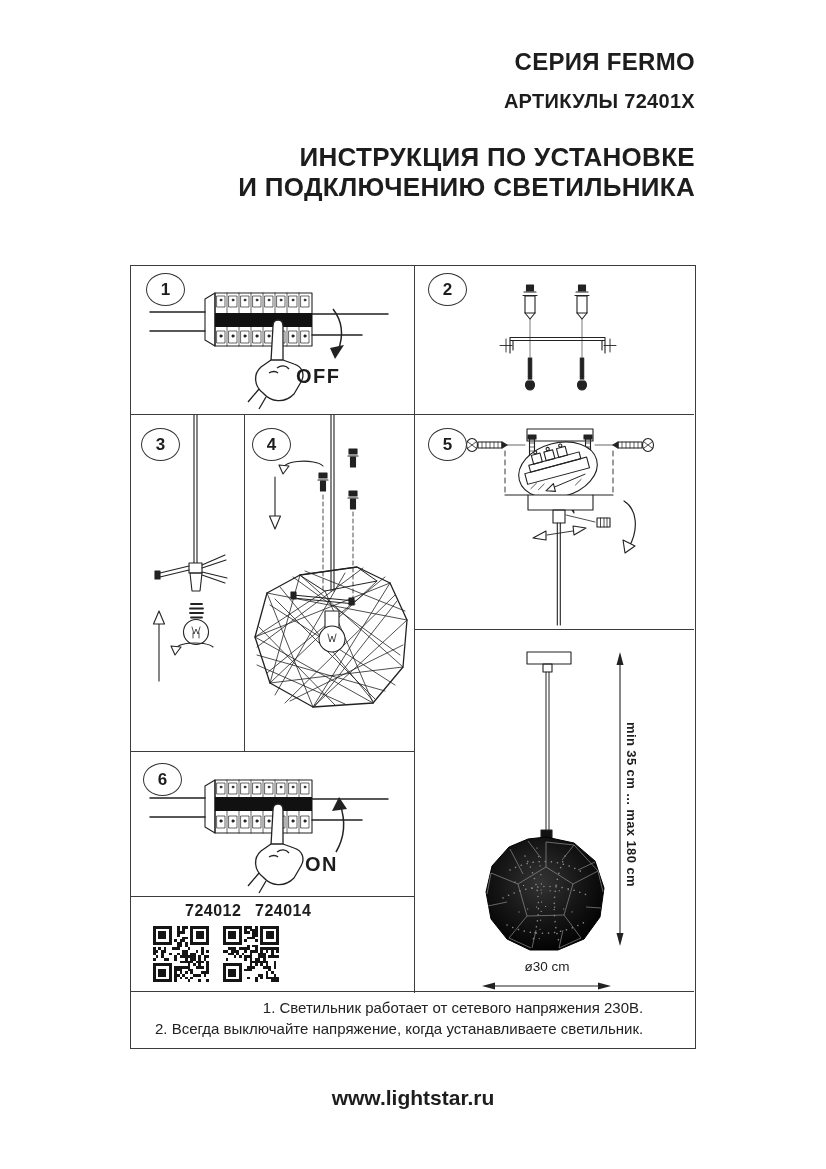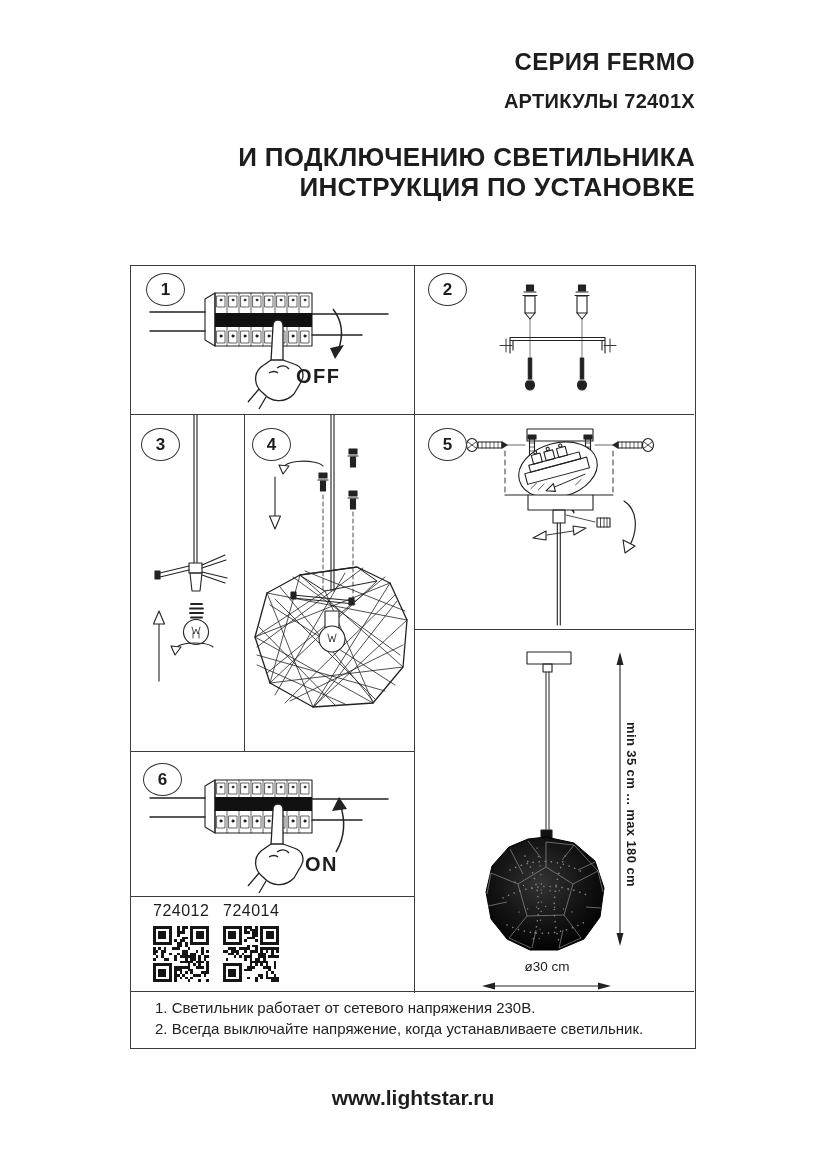--- a/index.html
+++ b/index.html
@@ -21,39 +21,39 @@
   .frame{position:absolute;left:130px;top:265px;width:564px;height:782px;border:1.4px solid #3c3c3c;}
   .line{position:absolute;background:#3c3c3c;}
   .panel{position:absolute;}
   .badge{position:absolute;width:37px;height:31px;border:1.7px solid #333;border-radius:50%;
          display:flex;align-items:center;justify-content:center;font-weight:bold;font-size:17px;background:#fff;}
   .switch-label{position:absolute;font-size:20px;font-weight:600;letter-spacing:1.5px;}
   
   .dim-v{position:absolute;left:624px;top:722px;writing-mode:vertical-rl;font-size:13px;font-weight:bold;letter-spacing:.4px;}
   .dim-d{position:absolute;left:517px;top:959px;width:60px;text-align:center;font-size:13.5px;font-weight:normal;}
   
-  .qr-label{position:absolute;top:5px;font-size:16px;font-weight:normal;letter-spacing:.5px;}
+  .qr-label{position:absolute;top:5px;font-size:16px;font-weight:bold;letter-spacing:.5px;margin-left:32px;}
   .qr-box{position:absolute;top:29px;width:56px;height:56px;}
   .qr-box svg{width:56px;height:56px;display:block;}
   
-  .notes{position:absolute;left:155px;top:997px;font-size:15px;line-height:21px;color:#222;}
+  .notes{position:absolute;left:155px;top:997px;font-size:15px;line-height:21px;color:#222;text-align:right;}
   .website{position:absolute;left:0;right:0;top:1086px;text-align:center;font-size:21px;font-weight:bold;}
   svg{display:block;}
 </style>
 </head>
 <body>
 
 <div class="sheet">
 
 
   <div class="hdr-right series abs">СЕРИЯ FERMO</div>
   <div class="hdr-right articles abs">АРТИКУЛЫ 72401X</div>
   <div class="hdr-right main-title abs">
+    <div>ИНСТРУКЦИЯ ПО УСТАНОВКЕ</div>
     <div>И ПОДКЛЮЧЕНИЮ СВЕТИЛЬНИКА</div>
-    <div>ИНСТРУКЦИЯ ПО УСТАНОВКЕ</div>
   </div>
 
   <div class="frame"></div>
   <div class="line" style="left:414px;top:265px;width:1.4px;height:728px;"></div>
   <div class="line" style="left:244px;top:415px;width:1.4px;height:337px;"></div>
   <div class="line" style="left:130px;top:414px;width:564px;height:1.4px;"></div>
   <div class="line" style="left:414px;top:629px;width:280px;height:1.4px;"></div>
   <div class="line" style="left:130px;top:751px;width:285px;height:1.4px;"></div>
   <div class="line" style="left:130px;top:896px;width:285px;height:1.4px;"></div>
   <div class="line" style="left:130px;top:991px;width:564px;height:1.4px;"></div>

